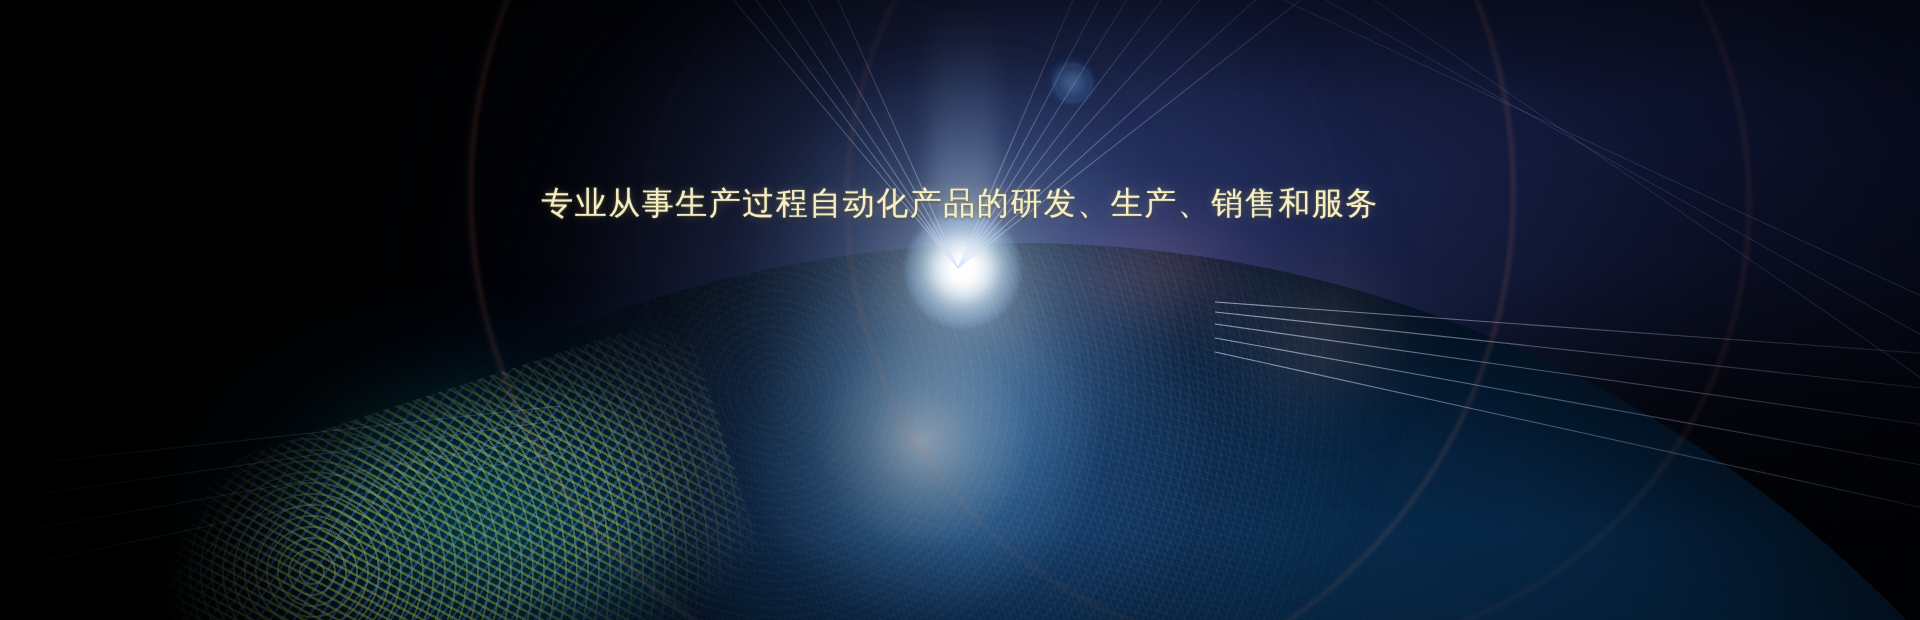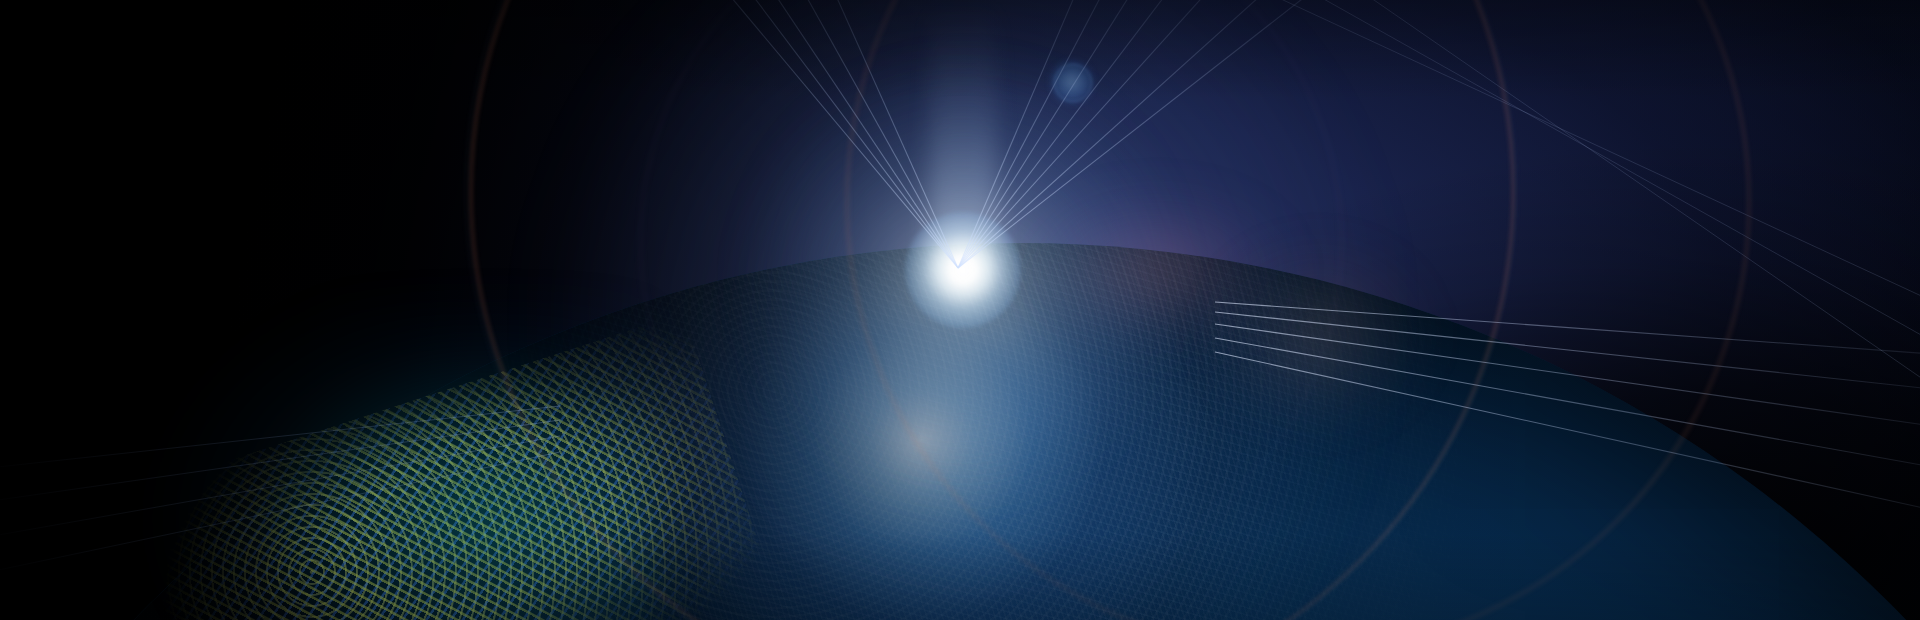--- a/index.html
+++ b/index.html
@@ -526,15 +526,18 @@
       </g>
 
       <g stroke="#a9bde8" stroke-opacity="0.16" fill="none" stroke-width="1.0">
         <line x1="1240" y1="-20" x2="1930" y2="300"></line>
         <line x1="1290" y1="-20" x2="1930" y2="340"></line>
         <line x1="1345" y1="-20" x2="1930" y2="384"></line>
       </g>
     </svg>
   </div>
 
+  <div class="headline">
+    <span class="headline-text">专业从事生产过程自动化产品的研发、生产、销售和服务</span>
+  </div>
 
   <div class="vignette"></div>
 </div>
 
 </body></html>

